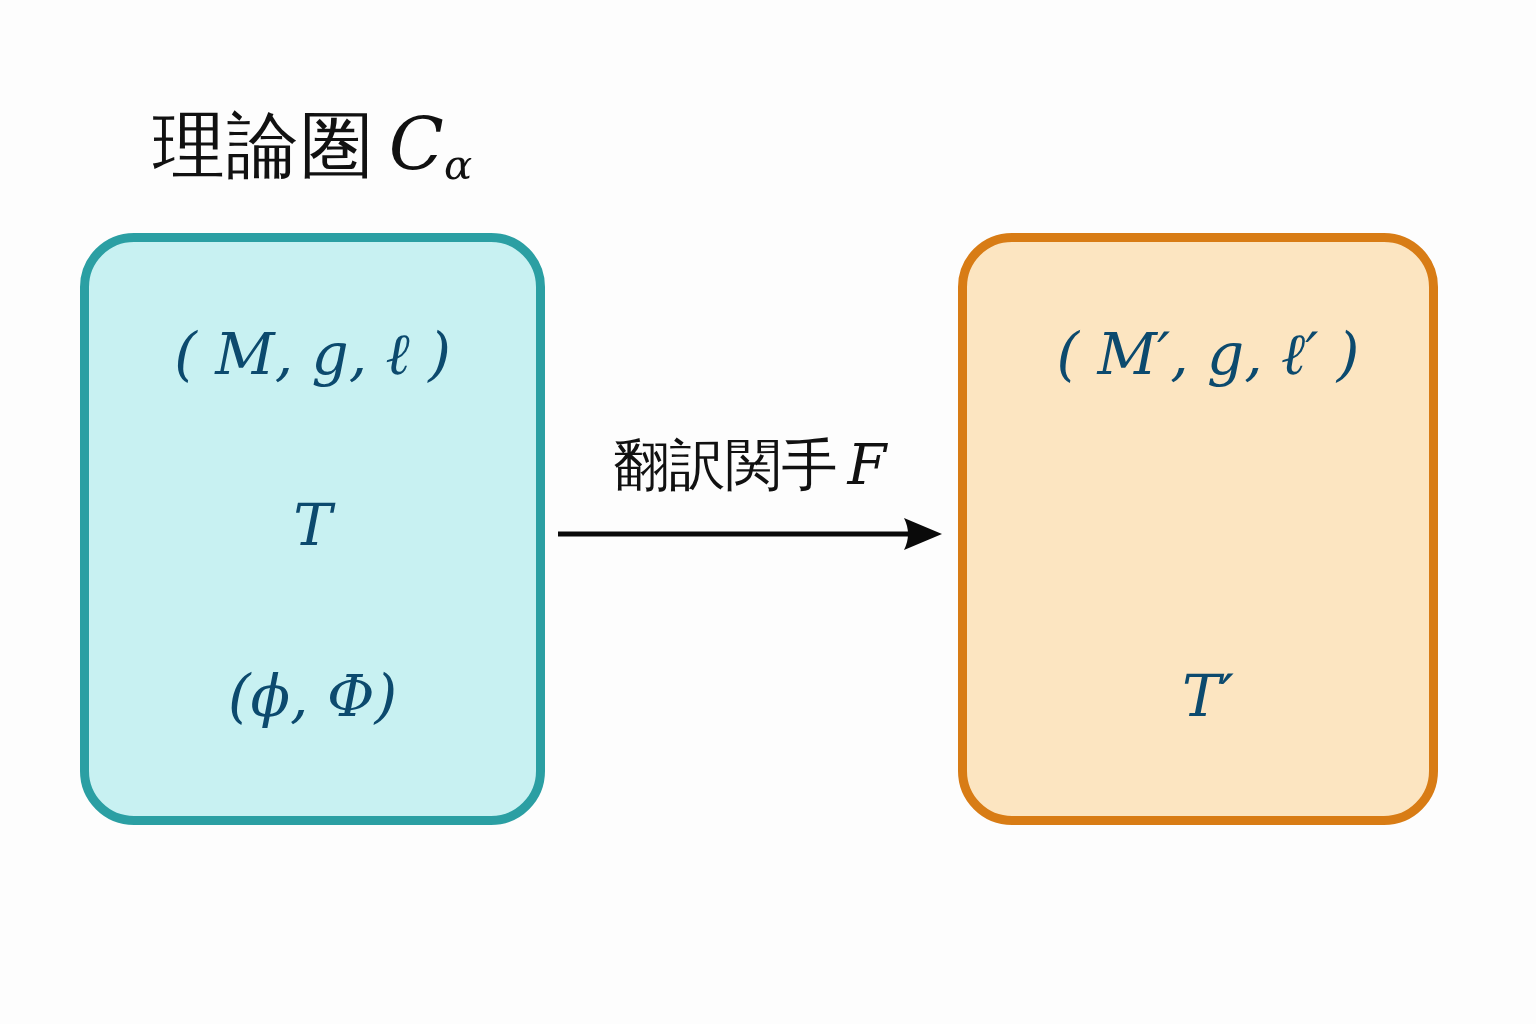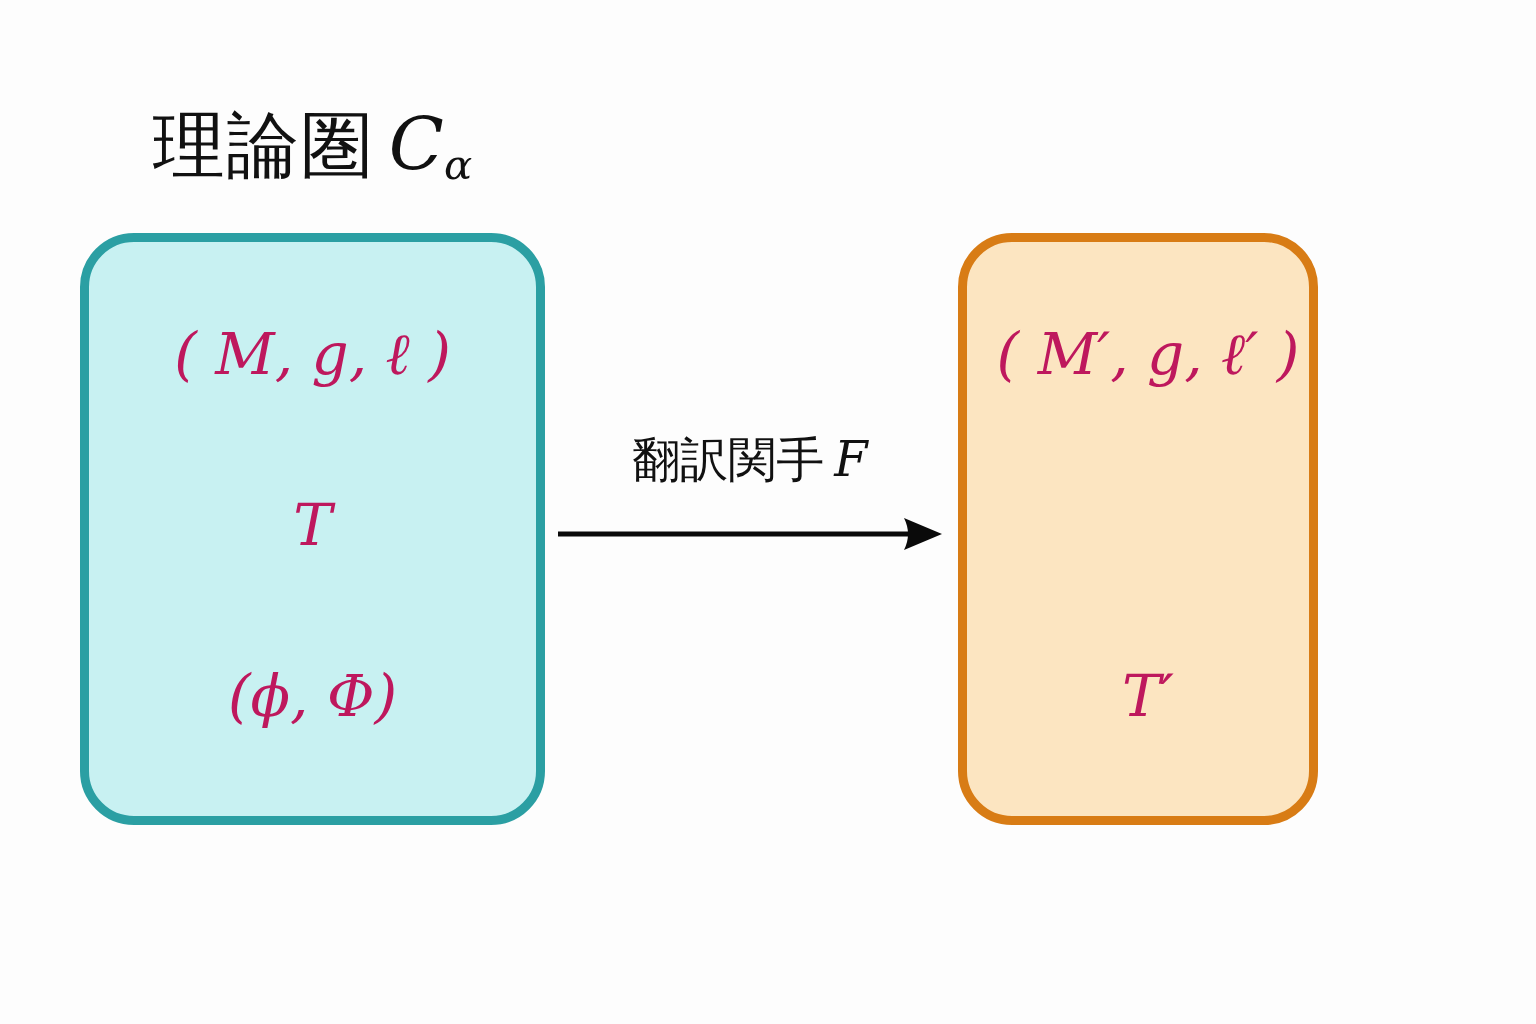--- a/index.html
+++ b/index.html
@@ -50,32 +50,32 @@
     border: 9px solid #000;
     box-sizing: border-box;
     display: flex;
     flex-direction: column;
     justify-content: space-between;
     align-items: center;
     padding: 78px 10px 86px 10px;
   }
   .theory-box .math-line {
     font-size: 58px;
-    color: #be185d;
+    color: #0c4a6e;
     white-space: nowrap;
   }
   #left-box  { left: 80px;  width: 465px; }
-  #right-box { left: 958px; width: 360px; padding-left: 30px; }
+  #right-box { left: 958px; width: 480px; padding-left: 30px; }
   .arrow-label {
     position: absolute;
     left: 552px;
     width: 396px;
     top: 428px;
     text-align: center;
-    font-size: 48px;
+    font-size: 56px;
     color: #111;
     white-space: nowrap;
   }
   .arrow-label .label-var {
     font-family: "DejaVu Serif", "Liberation Serif", serif;
     font-style: italic;
     margin-left: 10px;
   }
   .arrow-svg {
     position: absolute;

